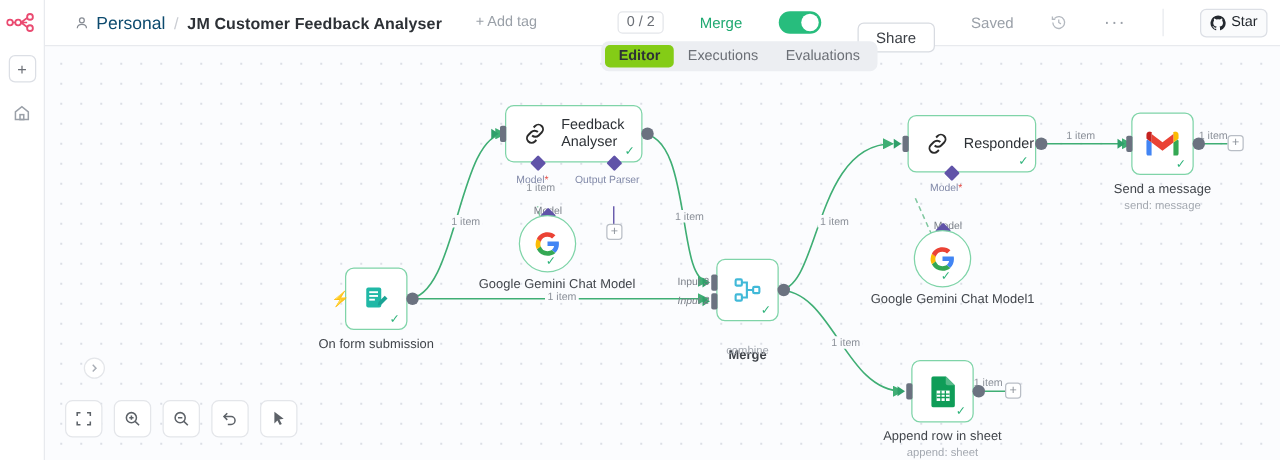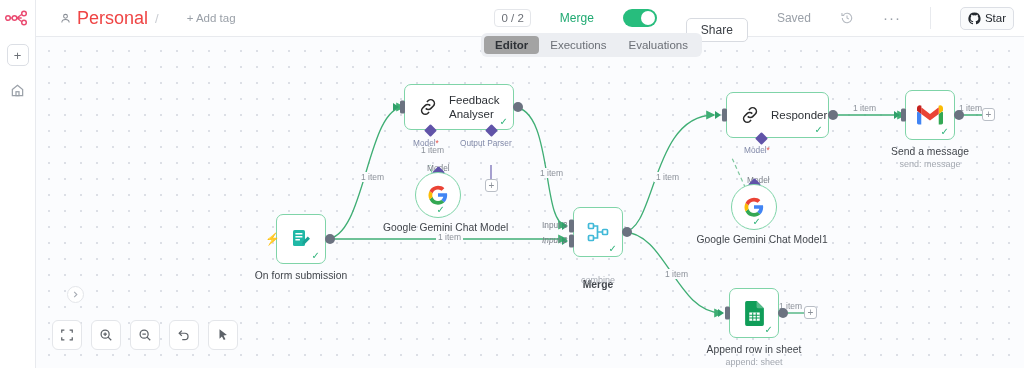--- a/index.html
+++ b/index.html
@@ -27,21 +27,21 @@
   .rail-home { width: 20px; height: 20px; display: flex; align-items: center; justify-content: center; cursor: pointer;}
 
   
   #header {
     position: absolute; left: 36px; top: 0; width: 988px; height: 37px;
     background: #ffffff; border-bottom: 1px solid #e8eaee;
     display: flex; align-items: center; z-index: 25;
   }
   #breadcrumb { display: flex; align-items: center; gap: 6px; padding-left: 24px; }
   .bc-person-icon { width: 11px; height: 11px; display:block; }
-  .bc-personal { font-size: 18px; color: #ef4444; }
+  .bc-personal { font-size: 14px; color: #0c4a6e; }
   .bc-sep { font-size: 13px; color: #c9ccd2; padding: 0 1px; }
   .bc-title { font-size: 12.8px; color: #2d3136; font-weight: 600; letter-spacing: .1px; }
   .bc-addtag { font-size: 11.5px; color: #9aa0a8; margin-left: 21px; cursor: pointer; }
 
   #header-right {
     margin-left: auto; display: flex; align-items: center; gap: 29px; padding-right: 10px;
   }
   .hdr-count {
     font-size: 11.5px; color: #6b6f76; border: 1px solid #e4e6ea;
     border-radius: 4px; padding: 2px 6px; background: #fff;
@@ -72,21 +72,21 @@
   
   #tabs {
     position: absolute; left: 481px; top: 33px; z-index: 26;
     display: flex; align-items: center; gap: 0;
     background: #eceef2; border-radius: 6px; padding: 3px;
   }
   .tab {
     font-size: 11.5px; color: #6b6f76; padding: 3px 11px;
     border-radius: 4px; cursor: pointer; white-space: nowrap;
   }
-  .tab.active { background: #a3a3a3; color: #2d3136; font-weight: 600; }
+  .tab.active { background: #84cc16; color: #2d3136; font-weight: 600; }
 
   
   #canvas {
     position: absolute; left: 36px; top: 37px; width: 988px; height: 331px;
     background-color: #fbfcfe;
     background-image: radial-gradient(circle, #dcdfe6 1px, transparent 1px);
     background-size: 16px 16px; background-position: 5px 6px;
     overflow: hidden;
   }
   #edges { position: absolute; left: 0; top: 0; width: 988px; height: 331px; }
@@ -222,20 +222,21 @@
   </div>
 
   <div id="header">
     <div id="breadcrumb">
       <svg class="bc-person-icon" viewBox="0 0 12 12" fill="none" stroke="#888d95" stroke-width="1.1">
         <circle cx="6" cy="3.6" r="2.1"></circle>
           <path d="M2 10.4c0-2.2 1.8-3.4 4-3.4s4 1.2 4 3.4"></path>
       </svg>
       <span class="bc-personal">Personal</span>
       <span class="bc-sep">/</span>
+      <span class="bc-title">JM Customer Feedback Analyser</span>
       <span class="bc-addtag">+ Add tag</span>
     </div>
 
     <div id="header-right">
       <span class="hdr-count">0 / 2</span>
       <span class="hdr-active">Merge</span>
       <div class="toggle">
           <div class="knob"></div>
         </div>
       <div class="hdr-share">Share</div>

